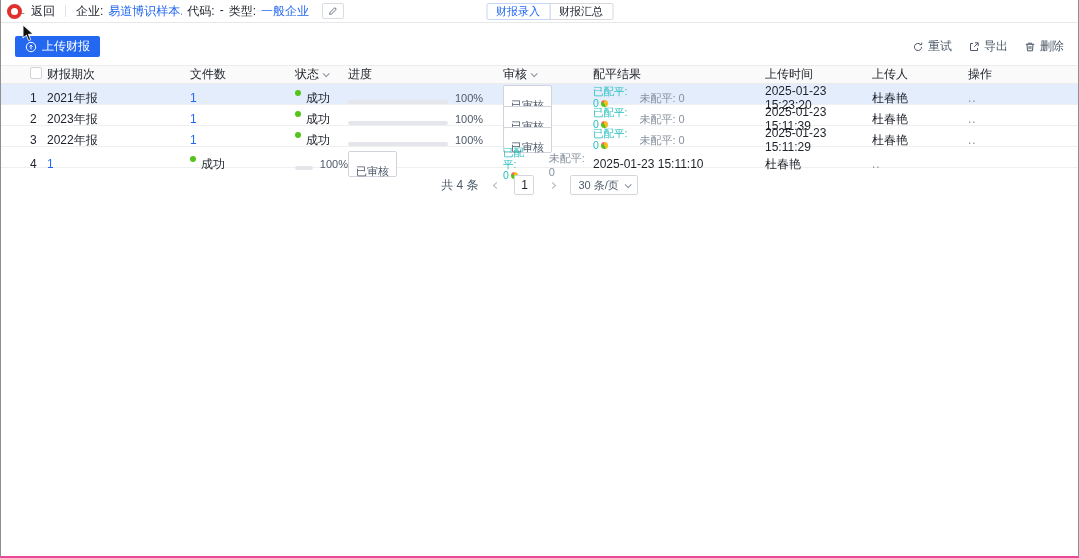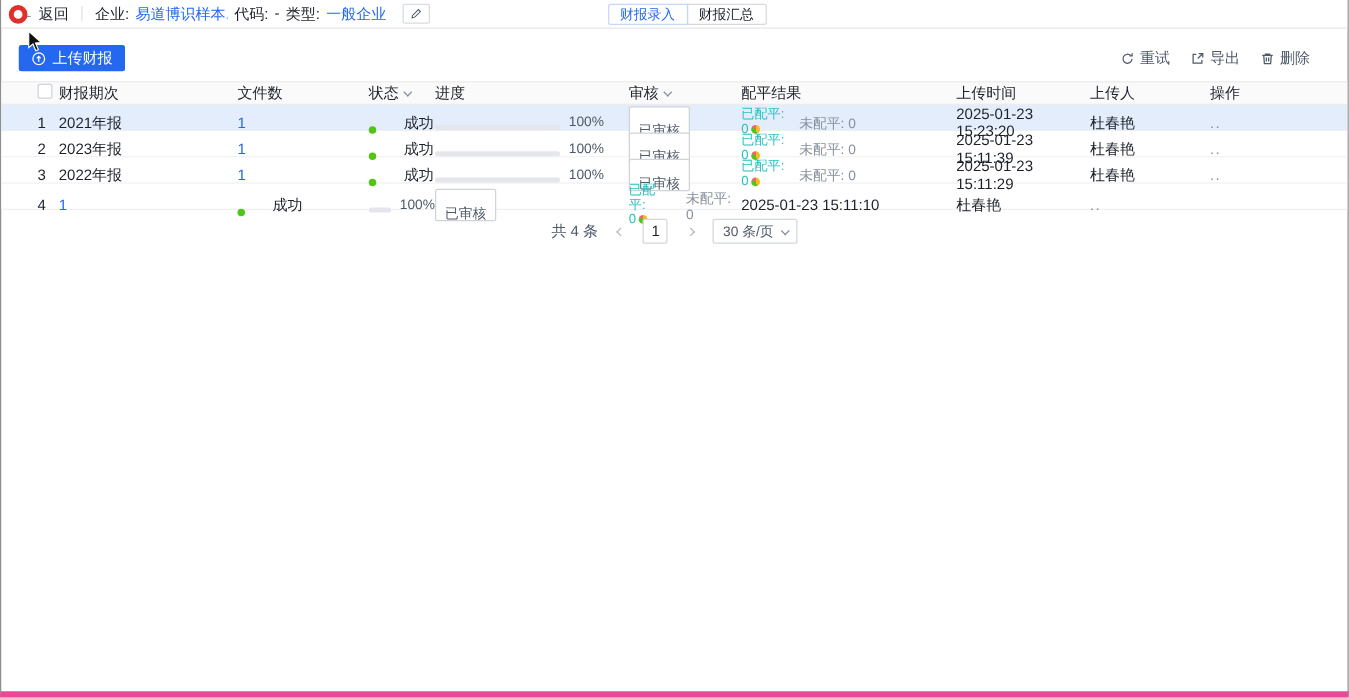--- a/index.html
+++ b/index.html
@@ -4,21 +4,21 @@
 <style>
   * { margin:0; padding:0; box-sizing:border-box; }
   body {
     width:1079px; height:558px;
     font-family:"Liberation Sans","DejaVu Sans",sans-serif;
     font-size:12px; color:#1d2129; background:#fff;
   }
   .frame {
     position:relative; width:1079px; height:558px; background:#fff;
     border-left:1px solid #8f8f8f; border-right:1px solid #8f8f8f;
-    border-bottom:5px solid #ec4899; overflow:hidden;
+    border-bottom:2px solid #ec4899; overflow:hidden;
   }
   
   .topbar {
     position:relative; height:23px; display:flex; align-items:center;
     padding-left:14px; border-bottom:1px solid #e8e8e8; background:#fff;
   }
   .back { display:flex; align-items:center; gap:4px; cursor:pointer; color:#1d2129; }
   .back .arrow { font-size:12px; line-height:1; }
   .vdiv { width:1px; height:12px; background:#e0e2e8; margin:0 10px; }
   .meta { display:flex; gap:5px; }
@@ -32,21 +32,21 @@
   }
   .tabs { position:absolute; left:50%; top:3px; transform:translateX(-50%); display:flex; }
   .tab {
     height:17px; padding:0 9px; background:#fff; border:1px solid #d9d9d9;
     font-size:11px; display:flex; align-items:center; cursor:pointer; color:#1d2129;
   }
   .tab:first-child { border-radius:2px 0 0 2px;margin-left:20px; }
   .tab:last-child { border-radius:0 2px 2px 0; margin-left:-1px; }
   .tab.active { color:#2468f2; border-color:#c6d6f8; position:relative; z-index:1; }
   
-  .toolbar { display:flex; align-items:center; justify-content:space-between; padding:13px 30px 0 14px; }
+  .toolbar { display:flex; align-items:center; justify-content:space-between; padding:13px 14px 0 14px; }
   .btn-primary {
     display:flex; align-items:center; gap:5px; background:#2468f2; color:#fff;
     border:none; border-radius:2px; height:21px; padding:0 10px; font-size:12px; cursor:pointer;
     font-family:inherit;
   }
   .right-actions { display:flex; align-items:center; gap:16px; color:#4e5969; }
   .action { display:flex; align-items:center; gap:4px; cursor:pointer; background:none; border:none; color:#4e5969; font-size:12px; font-family:inherit; padding:0; }
   
   .table { margin-top:8px; }
   .trow {
@@ -57,21 +57,21 @@
   .thead {
     height:19px; background:#fafafa; border-top:1px solid #ececec;
     border-bottom:1px solid #ececec; color:#1d2129;
   }
   .th { display:flex; align-items:center; gap:4px; }
   .tr { height:21px; border-bottom:1px solid #efefef; background:#fff; }
   .tr.selected { background:#e4edfb; }
   .c1 { padding-left:19px; color:#1d2129; }
   .chk { width:12px; height:12px; border:1px solid #cfd3da; border-radius:2px; background:#fff; display:inline-block; cursor:pointer; }
   .chev { width:5px; height:5px; border-right:1px solid #8a919f; border-bottom:1px solid #8a919f; transform:rotate(45deg) translateY(-1px); display:inline-block; cursor:pointer; }
-  .status { display:flex; align-items:flex-end; gap:22px; }
+  .status { display:flex; align-items:flex-start; gap:5px; }
   .dot { width:6px; height:6px; border-radius:50%; background:#52c41a; display:inline-block; }
   .progress { display:flex; align-items:flex-end; gap:7px; }
   .bar { width:100px; height:4px; border-radius:2px; background:#e5e6eb; overflow:hidden; }
   .bar-fill { height:100%; background:#52c41a; width:100%; }
   .pct { color:#4e5969; font-size:11px; }
   .badge {
     display:inline-block; height:16px; line-height:14px; padding:12px 7px;
     border:1px solid #d0d3d9; border-radius:2px; background:#fff; color:#4e5969; font-size:11px;
   }
   .bal { display:flex; align-items:center; gap:12px; }

